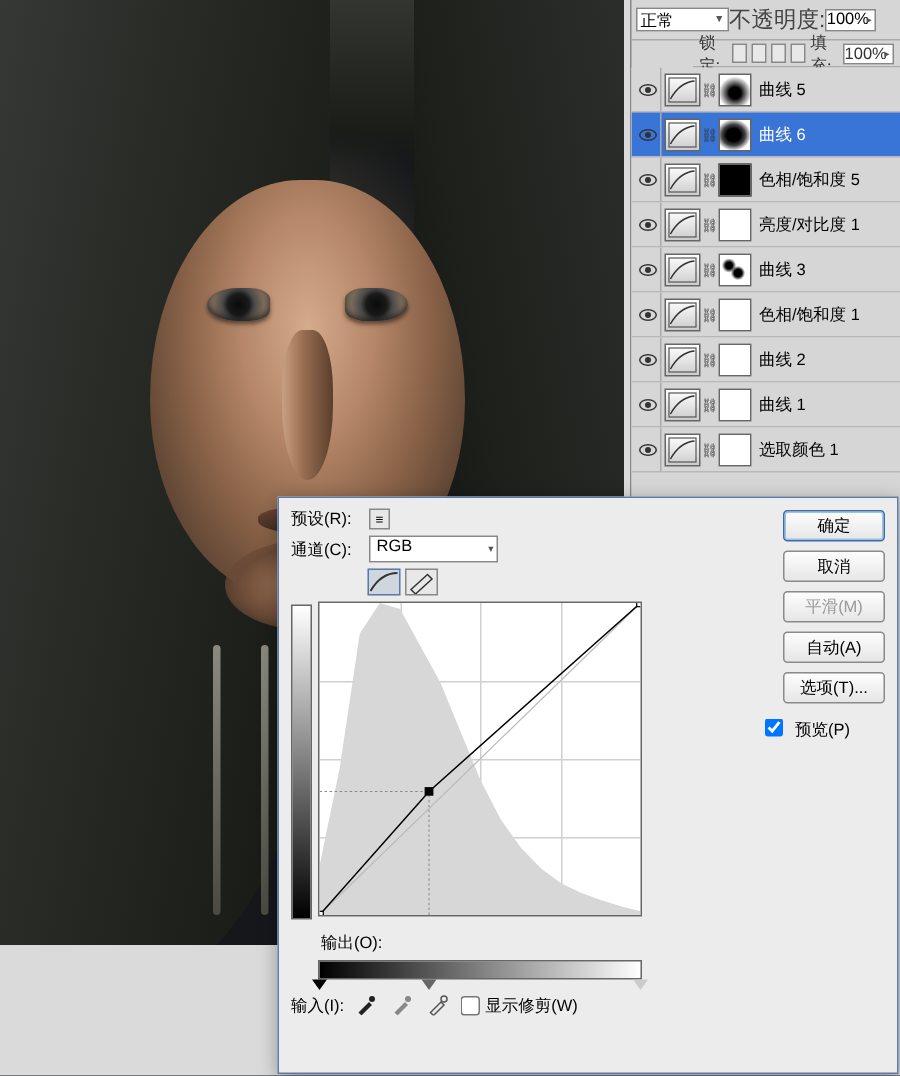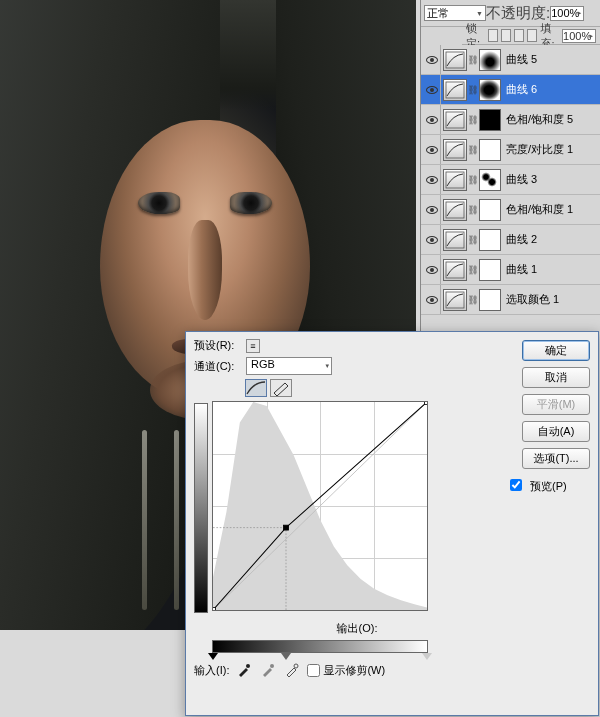--- a/index.html
+++ b/index.html
@@ -88,21 +88,21 @@
   .curve-box{width:216px;height:210px;border:1px solid #666;background:#fff;position:relative;overflow:hidden;}
   .grid-l{position:absolute;background:#d0d0d0;}
   .g-v{width:1px;height:100%;} .g-h{height:1px;width:100%;}
   .histo{position:absolute;left:0;bottom:0;width:100%;height:100%;}
   .curve-svg{position:absolute;left:0;top:0;width:100%;height:100%;}
   .hbar-wrap{margin-left:18px;width:216px;display:flex;flex-direction:column;}
   .hbar{height:13px;background:linear-gradient(90deg,#000,#fff);border:1px solid #666;position:relative;}
   .slider-tri{position:absolute;top:12px;width:0;height:0;border-left:5px solid transparent;border-right:5px solid transparent;}
   .tri-b{border-top:7px solid #000;} .tri-w{border-top:7px solid #ccc;} .tri-m{border-top:7px solid #666;}
   
-  .io-row{display:flex;align-items:center;gap:6px;margin-top:4px;justify-content:center;}
+  .io-row{display:flex;align-items:center;gap:6px;margin-top:4px;}
   .io-group{display:flex;align-items:center;gap:3px;}
   .io-group label{font-size:11px;}
   .io-input{width:40px;height:18px;border:1px solid #888;background:#fff;font-size:11px;text-align:right;padding:0 3px;}
   .eyedrop{width:18px;height:18px;display:flex;align-items:center;justify-content:center;}
   .eyedrop svg{width:14px;height:14px;}
   .clip-chk{display:flex;align-items:center;gap:3px;font-size:11px;}
 
   .pop-triangle{position:absolute;right:2px;top:50%;transform:translateY(-50%);font-size:7px;color:#555;}
   .rel{position:relative;}
 </style>

